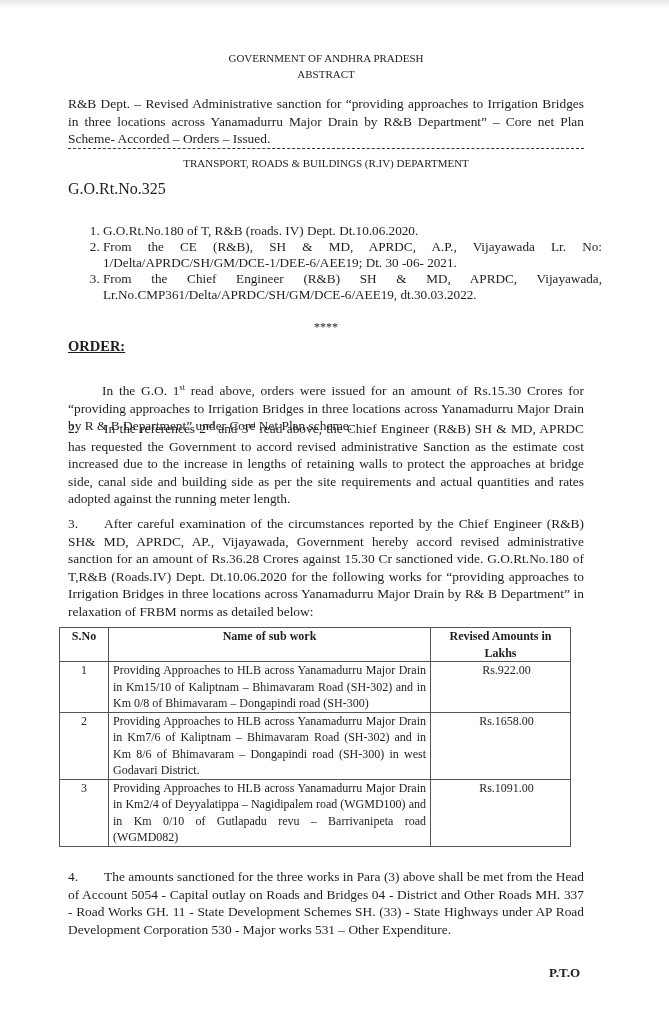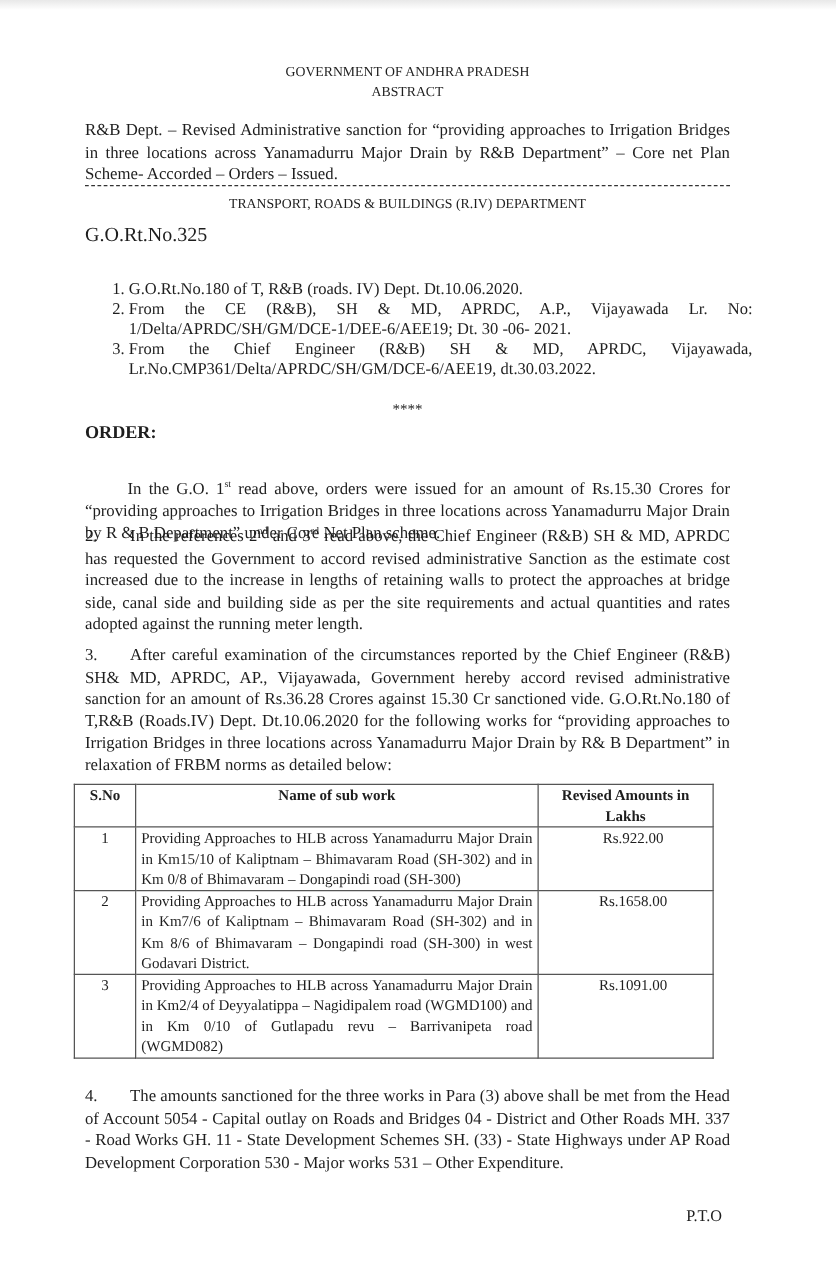--- a/index.html
+++ b/index.html
@@ -20,32 +20,32 @@
   .p .indent { display: inline-block; width: 34px; }
   .dash {
     position: absolute; left: 0; width: 516px; height: 0;
     border-top: 1.5px dashed #333;
   }
   .row2 { position: absolute; left: 0; width: 516px; font-size: 16px; line-height: 17px; }
   .right-block { position: absolute; right: 0; top: 0; text-align: left; }
   ol.refs { position: absolute; left: 17px; width: 499px; margin: 0; padding: 0 0 0 18px; font-size: 13.2px; line-height: 16px; }
   ol.refs li { text-align: justify; text-align-last: left; margin: 0; }
   .stars { position: absolute; left: 0; width: 516px; text-align: center; font-size: 12px; }
-  .order { position: absolute; left: 0; font-weight: bold; font-size: 14.5px; }
+  .order { position: absolute; left: 0; font-weight: bold; font-size: 14.5px; text-decoration: underline; }
   sup { font-size: 8px; vertical-align: super; line-height: 0; }
   table.works {
     position: absolute; left: -9px; width: 512px; border-collapse: collapse;
     font-size: 12px; line-height: 16.5px;
   }
   table.works th, table.works td { border: 1px solid #555; padding: 0 4px; vertical-align: top; }
   table.works th { font-weight: bold; text-align: center; }
   table.works td.sno { text-align: center; width: 40px; }
   table.works td.name { text-align: justify; text-align-last: left; width: 313px; }
   table.works td.amt { text-align: center; padding-left: 16px; }
-  .pto { position: absolute; left: 549px; top: 965px; font-size: 13px; }
+  .pto { position: absolute; left: 549px; top: 965px; font-size: 13px; font-weight: bold; }
 </style>
 </head>
 <body>
 
 <div class="topshade"></div>
 
 <div class="page">
 
   <div class="hdr" style="top:50px;">GOVERNMENT OF ANDHRA PRADESH</div>
   <div class="hdr" style="top:66px;">ABSTRACT</div>

